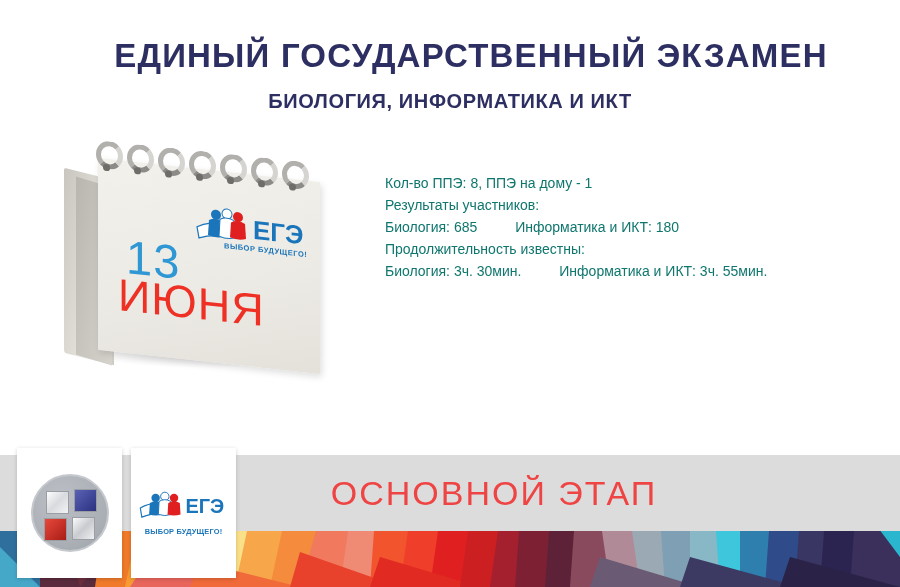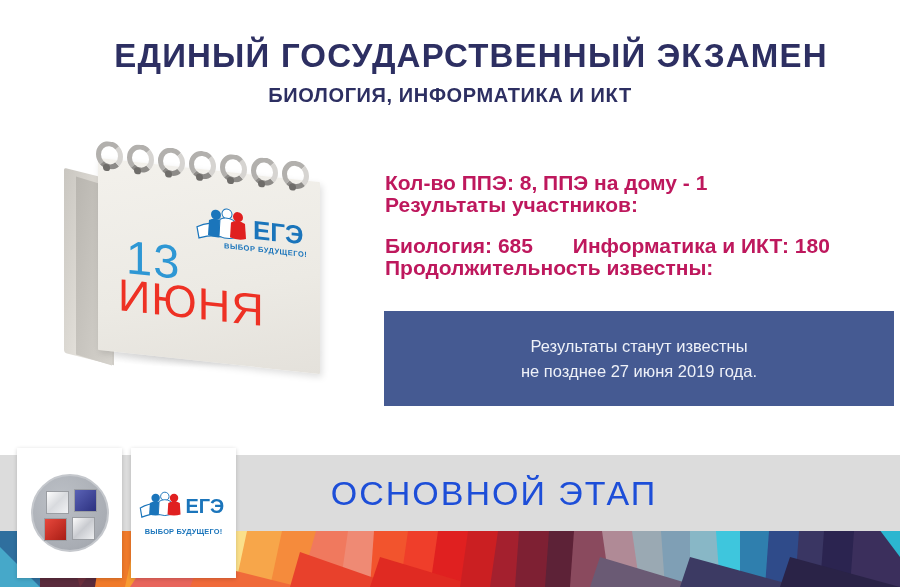--- a/index.html
+++ b/index.html
@@ -16,21 +16,21 @@
     overflow: hidden;
   }
 
   
   .header { position: absolute; left: 0; top: 38px; width: 900px; text-align: center; }
   .title {
     font-size: 33px; font-weight: 700; letter-spacing: 1.2px;
     color: #2d2f62; line-height: 1.08; white-space: nowrap; padding-left: 42px;
   }
   .subtitle {
-    margin-top: 10px;
+    margin-top: 16px;
     font-size: 20px; font-weight: 700; letter-spacing: 0.6px;
     color: #2d2f62; white-space: nowrap;
   }
 
   
   .calendar { position: absolute; left: 36px; top: 148px; width: 300px; height: 235px; }
   .cal-back {
     position: absolute; left: 28px; top: 26px;
     width: 50px; height: 185px;
     background: linear-gradient(100deg,#c9c6c0 0%, #e2dfd9 55%, #cfccc6 100%);
@@ -81,24 +81,24 @@
   }
   .cal-month {
     position: absolute; left: 20px; top: 112px;
     font-size: 45px; font-weight: 400; color: #ee3124;
     letter-spacing: 1px; line-height: 1;
   }
 
   
   .info { position: absolute; left: 385px; top: 172px; width: 500px; }
   .info-line {
-    font-size: 21px; color: #be185d; line-height: 22px;
-    white-space: nowrap; font-weight: 700;
-  }
-  .info-line .col2 { display: inline-block; margin-left: 34px; margin-top: 19px; }
+    font-size: 14px; color: #0f766e; line-height: 22px;
+    white-space: nowrap; font-weight: 400;
+  }
+  .info-line .col2 { display: inline-block; margin-left: 34px; }
 
   
   .results {
     position: absolute; left: 384px; top: 311px;
     width: 510px; height: 95px;
     background: #455a92;
     display: flex; flex-direction: column;
     align-items: center; justify-content: center;
   }
   .results-line {
@@ -108,21 +108,21 @@
 
   
   .band {
     position: absolute; left: 0; top: 455px; width: 900px; height: 76px;
     background: #dcdcdc;
   }
   .band-text {
     position: absolute; left: 0; top: 455px; width: 900px; height: 76px;
     display: flex; align-items: center; justify-content: center;
     padding-left: 88px;
-    font-size: 34px; letter-spacing: 2px; color: #1d4ed8; font-weight: 400;
+    font-size: 34px; letter-spacing: 2px; color: #ef4444; font-weight: 400;
   }
 
   
   .poly { position: absolute; left: 0; top: 517px; width: 900px; height: 70px; }
 
   
   .card {
     position: absolute; background: #ffffff;
     box-shadow: 0 1px 4px rgba(0,0,0,.18);
   }
@@ -200,26 +200,26 @@
   </div>
 
   <div class="info">
     <div class="info-line">Кол-во ППЭ: 8, ППЭ на дому - 1</div>
     <div class="info-line">Результаты участников:</div>
     <div class="info-line">
       <span>Биология: 685</span>
       <span class="col2">Информатика и ИКТ: 180</span>
     </div>
     <div class="info-line">Продолжительность известны:</div>
-  </div>
-
-  <div class="results">
-    <div class="results-line">Результаты станут известны</div>
-    <div class="results-line">не позднее 27 июня 2019 года.</div>
-  </div>
+    <div class="info-line">
+      <span>Биология: 3ч. 30мин.</span>
+      <span class="col2">Информатика и ИКТ: 3ч. 55мин.</span>
+    </div>
+  </div>
+
 
   <svg class="poly" viewBox="0 0 900 70" preserveAspectRatio="none">
     <rect x="0" y="0" width="900" height="70" fill="#3b2a52"></rect>
     <polygon points="0,0 60,0 40,70 0,70" fill="#2f6f9e"></polygon>
     <polygon points="0,30 40,70 0,70" fill="#46a8c9"></polygon>
     <polygon points="40,0 110,0 120,70 40,70" fill="#5a2b3c"></polygon>
     <polygon points="60,0 130,0 80,70" fill="#6d2f3d"></polygon>
     <polygon points="105,0 175,0 150,70 95,70" fill="#f07a2a"></polygon>
     <polygon points="140,0 200,0 165,70 125,70" fill="#f79b32"></polygon>
     <polygon points="160,0 215,0 195,70 150,70" fill="#f9c23c"></polygon>

